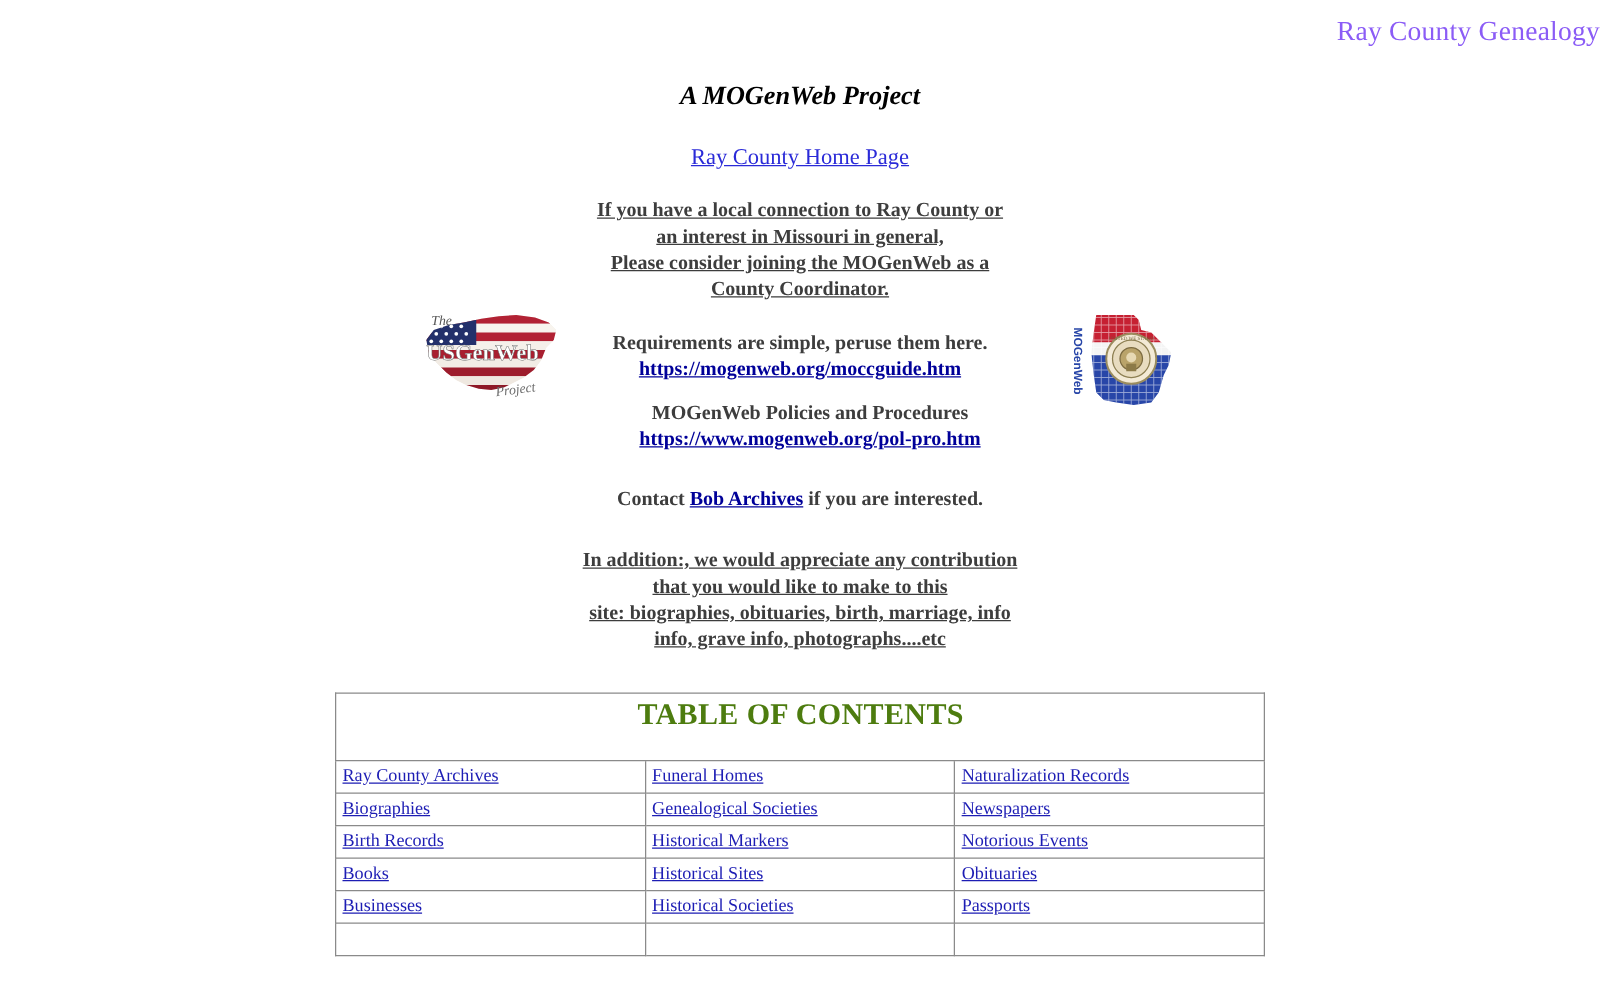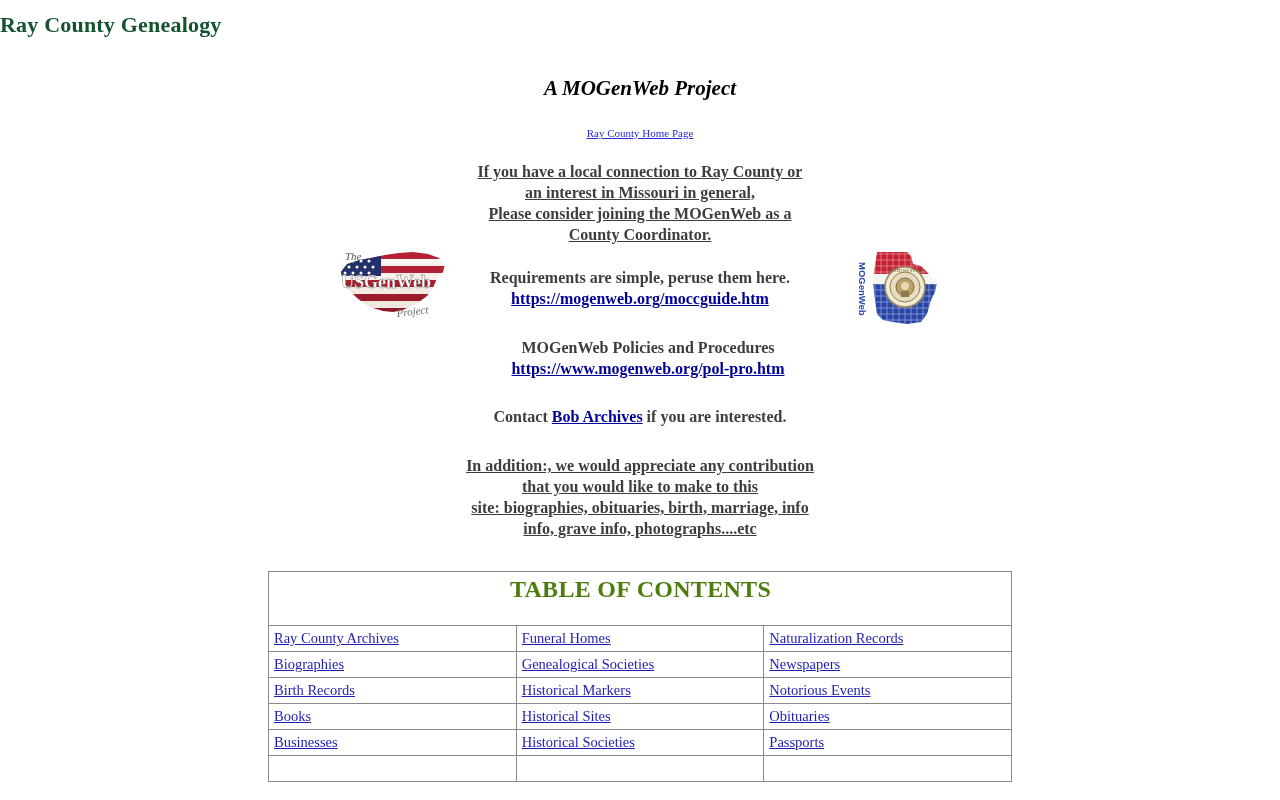--- a/index.html
+++ b/index.html
@@ -16,43 +16,43 @@
     color: #3a3a3a;
   }
 
   .page {
     width: 1280px;
     position: relative;
   }
 
   
   .title-h1 {
-    text-align: left;
+    text-align: right;
     font-size: 22px;
-    font-weight: bold;
-    color: #14532d;
+    font-weight: normal;
+    color: #8b5cf6;
     margin: 0;
     padding-top: 12px;
     letter-spacing: 0.2px;
   }
   .title-h2 {
     text-align: center;
     font-size: 21px;
     font-weight: bold;
     font-style: italic;
     color: #000000;
-    margin: 12px;
+    margin: 0;
     padding-top: 26px;
   }
 
   
   .home-link-wrap {
     text-align: center;
     margin-top: 26px;
-    font-size: 11px;
+    font-size: 18px;
   }
   a.home-link {
     color: #2a2ad8;
     text-decoration: underline;
     font-weight: normal;
   }
   a.strong-link {
     color: #000099;
     text-decoration: underline;
     font-weight: bold;
@@ -64,21 +64,21 @@
     font-size: 16px;
     font-weight: bold;
     color: #3d3d3d;
     line-height: 21px;
   }
   .copy .ln { display: block; }
 
   .blk-adopt  { margin-top: 27px; }
   .blk-join   { margin-top: 22px; text-decoration: underline; }
   .blk-req    { margin-top: 22px; }
-  .blk-pol    { margin-top: 28px; padding-left: 16px; }
+  .blk-pol    { margin-top: 14px; padding-left: 16px; }
   .blk-contact{ margin-top: 27px; }
   .blk-addl   { margin-top: 28px; text-decoration: underline; }
 
   
   .logo {
     position: absolute;
   }
   .logo-us {
     left: 333px;
     top: 238px;

